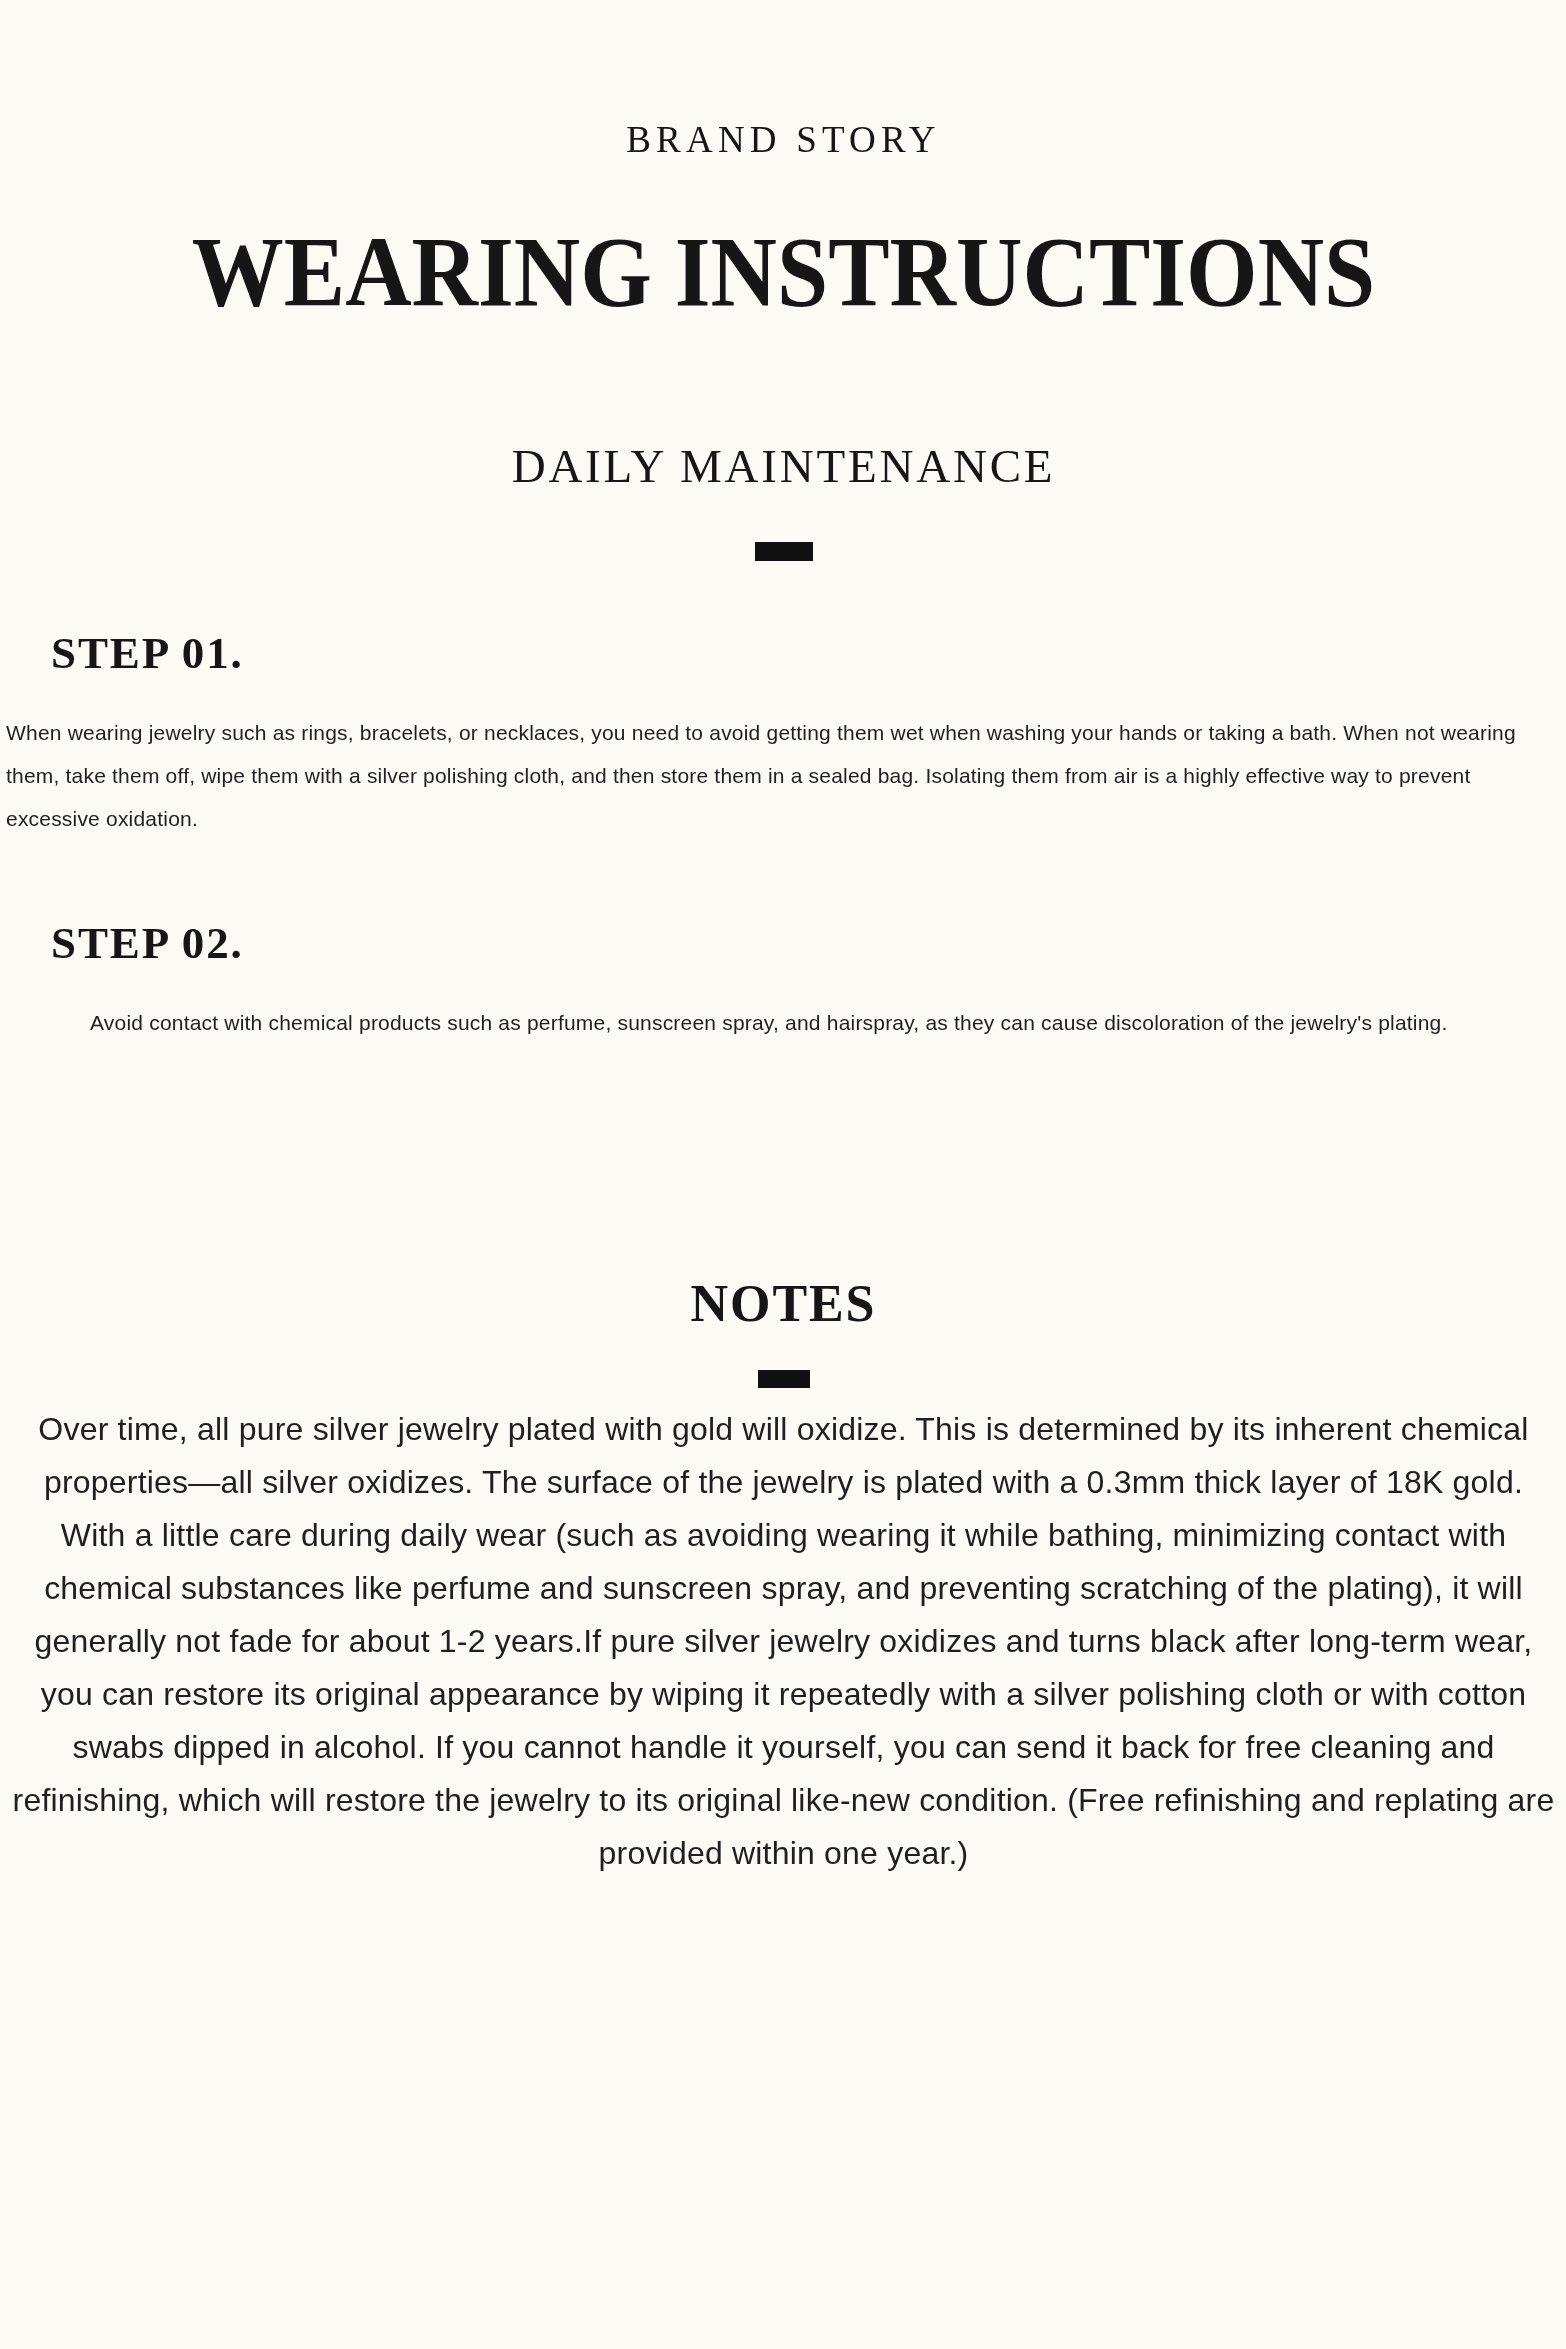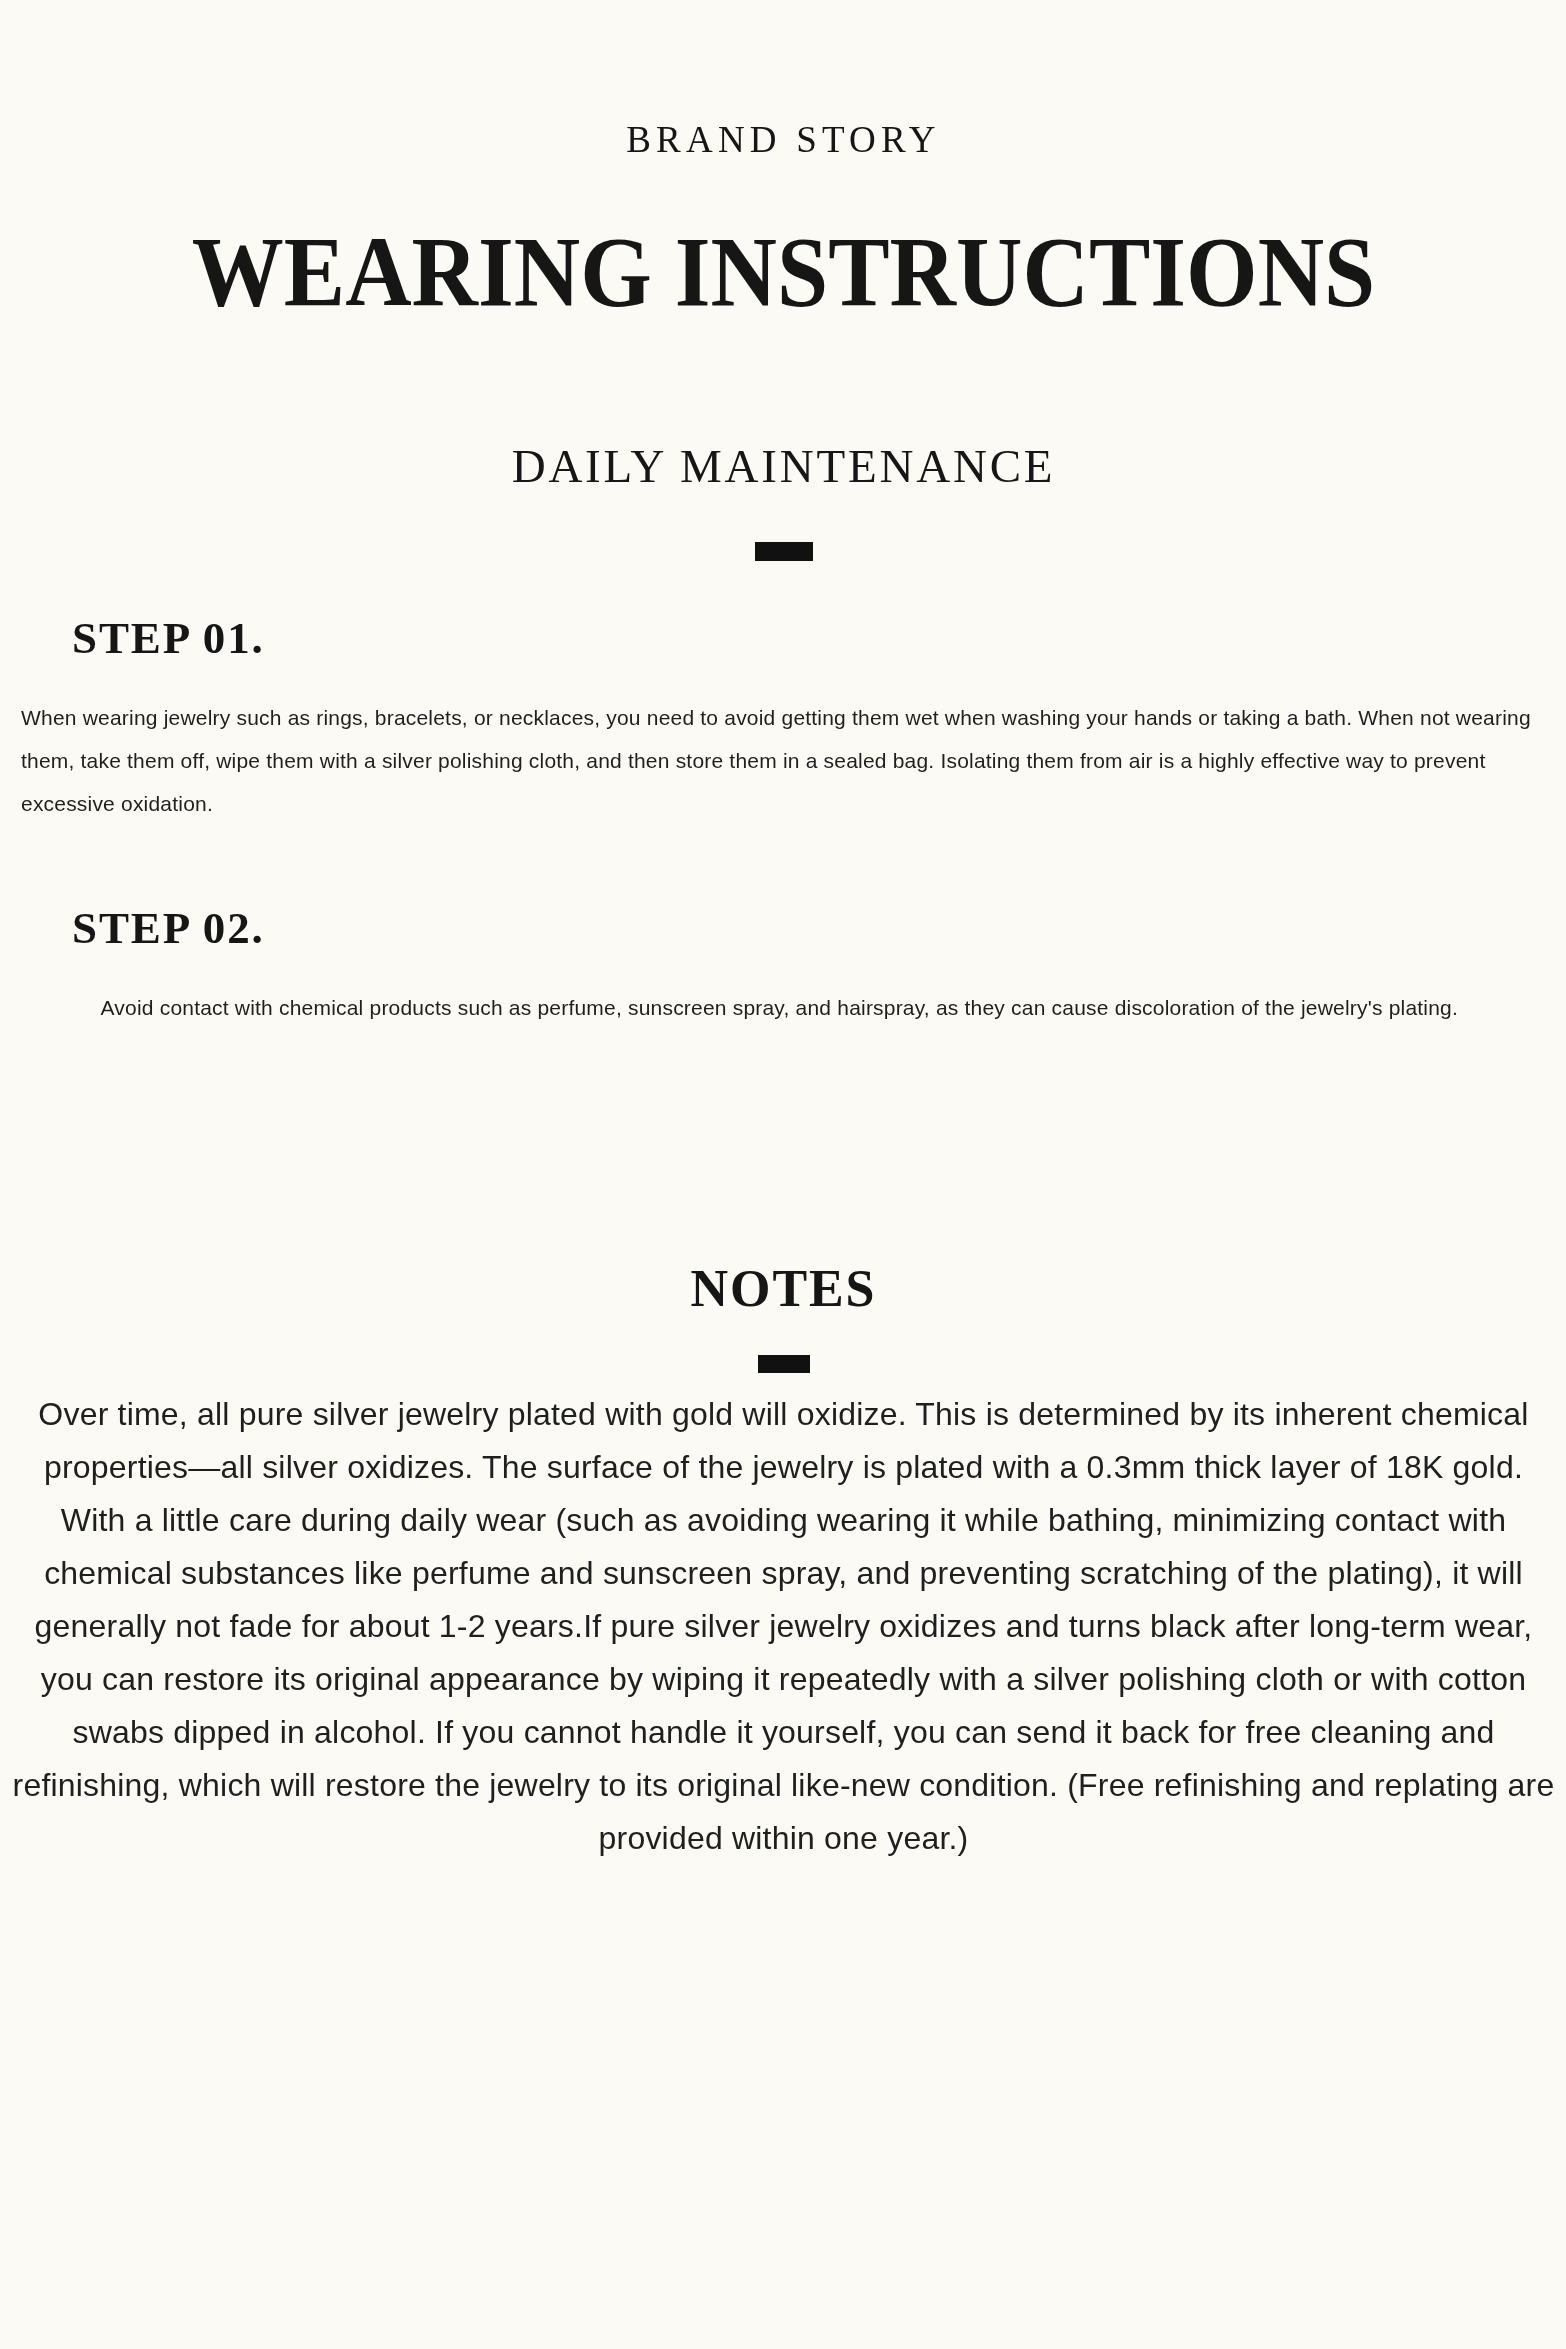--- a/index.html
+++ b/index.html
@@ -51,22 +51,21 @@
     color:var(--heading);
     text-align:center;
   }
   .divider{
     width:58px;
     height:19px;
     background:var(--divider);
     margin:49px auto 0 auto;
   }
   .steps{
-    margin-top:51px;
-    padding-left:21px;
+    margin-top:66px;
   }
   .step-label{
     font-family:"Liberation Serif","DejaVu Serif",serif;
     font-size:45px;
     font-weight:700;
     letter-spacing:1.9px;
     color:var(--heading);
     margin-left:51px;
     text-align:left;
   }

